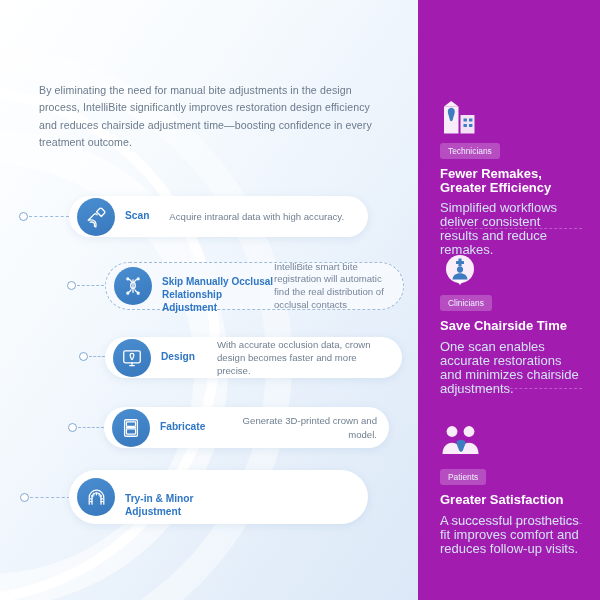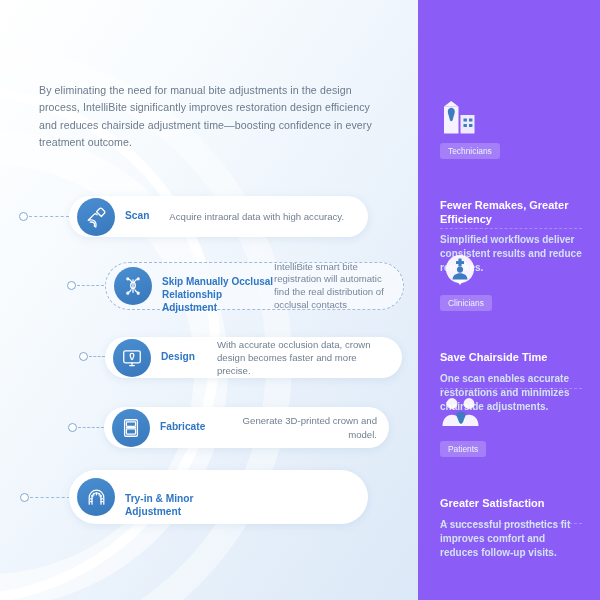--- a/index.html
+++ b/index.html
@@ -71,37 +71,36 @@
   }
   .step-desc{
     color:#707f90;font-size:9.6px;line-height:13.2px;flex:1 1 auto;
   }
   .step.dashed .step-title{color:#2f76c4;font-size:10px;line-height:13px;margin-top:16px;}
   .step.dashed .step-desc{color:#78879a;}
 
   
   .right-panel{
     position:absolute;left:418px;top:0;width:182px;height:600px;
-    background:#8b5cf6;
+    background:#a21caf;
   }
   .rp-block{position:absolute;left:22px;width:142px;}
   .rp-icon{height:40px;margin-bottom:2px;position:relative;}
   .rp-icon svg{display:block;}
   .rp-badge{
     display:inline-block;background:rgba(255,255,255,.22);
     color:#eef4fb;font-size:8.4px;line-height:12px;
     padding:2px 8px;border-radius:3px;margin-bottom:8px;
   }
   .rp-head{
-    color:#ffffff;font-weight:bold;font-size:11px;line-height:13.6px;
+    color:#ffffff;font-weight:bold;font-size:13px;line-height:13.6px;
     margin-bottom:7px;
-    margin-top:32px;
   }
   .rp-body{
-    color:#d3e2f3;font-size:10px;line-height:14px;font-weight:bold;
+    color:#d3e2f3;font-size:13px;line-height:14px;
   }
   .rp-div{
     position:absolute;left:22px;width:142px;height:0;
     border-top:1px dashed rgba(255,255,255,.28);
   }
 </style>
 </head>
 <body>
 
 <div class="page">
@@ -241,21 +240,21 @@
           <path d="M12.6 29.5c0-4 3.3-6.2 7.4-6.2s7.4 2.2 7.4 6.2z" fill="#3d7cc0"></path>
         </svg>
       </div>
       <div class="rp-badge">Clinicians</div>
       <div class="rp-head">Save Chairside Time</div>
       <div class="rp-body">One scan enables accurate restorations and minimizes chairside adjustments.</div>
     </div>
 
     <div class="rp-div" style="top:388px;"></div>
 
-    <div class="rp-block" style="top:396px;">
+    <div class="rp-block" style="top:424px;">
       <div class="rp-icon">
         <svg width="42" height="36" viewBox="0 0 42 36" fill="rgba(255,255,255,.92)">
           <circle cx="12" cy="7.5" r="5.4"></circle>
           <circle cx="29" cy="7.5" r="5.4"></circle>
           <path d="M2.5 30c0-7 4.3-11.2 9.5-11.2S21.5 23 21.5 30z"></path>
           <path d="M19.5 30c0-7 4.3-11.2 9.5-11.2S38.5 23 38.5 30z"></path>
           <path d="M16.5 18.5c0-1.6 1.9-2.7 4.5-2.7s4.5 1.1 4.5 2.7c0 2.4-1.3 3.7-1.9 6-.5 1.8-1.3 3.4-2.6 3.4s-2.1-1.6-2.6-3.4c-.6-2.3-1.9-3.6-1.9-6z" fill="#3d7cc0"></path>
         </svg>
       </div>
       <div class="rp-badge">Patients</div>

